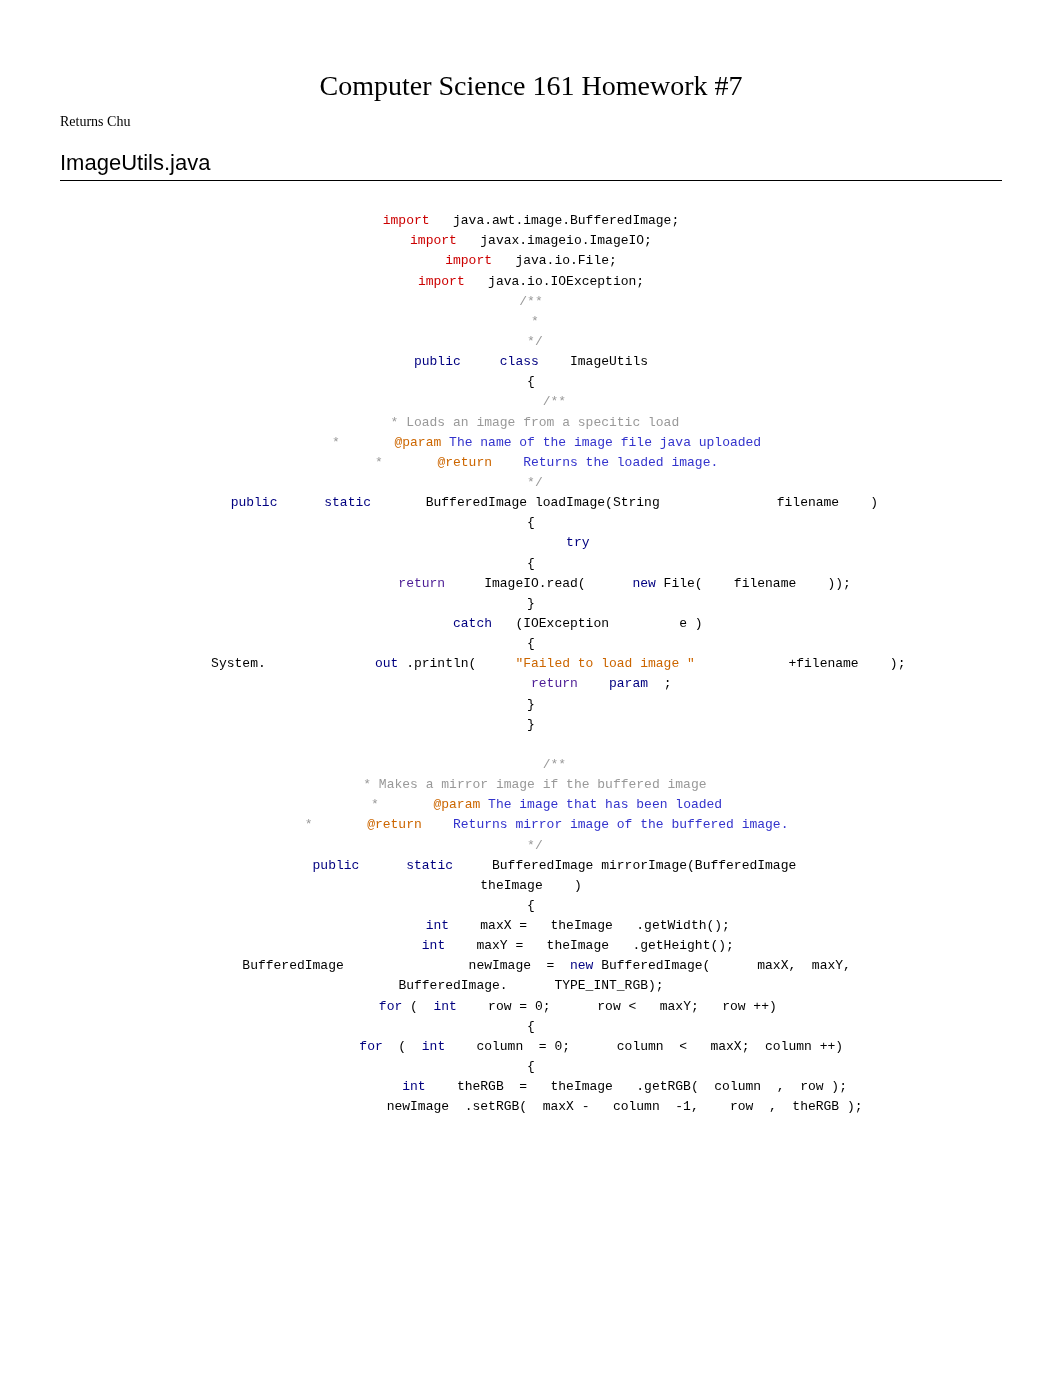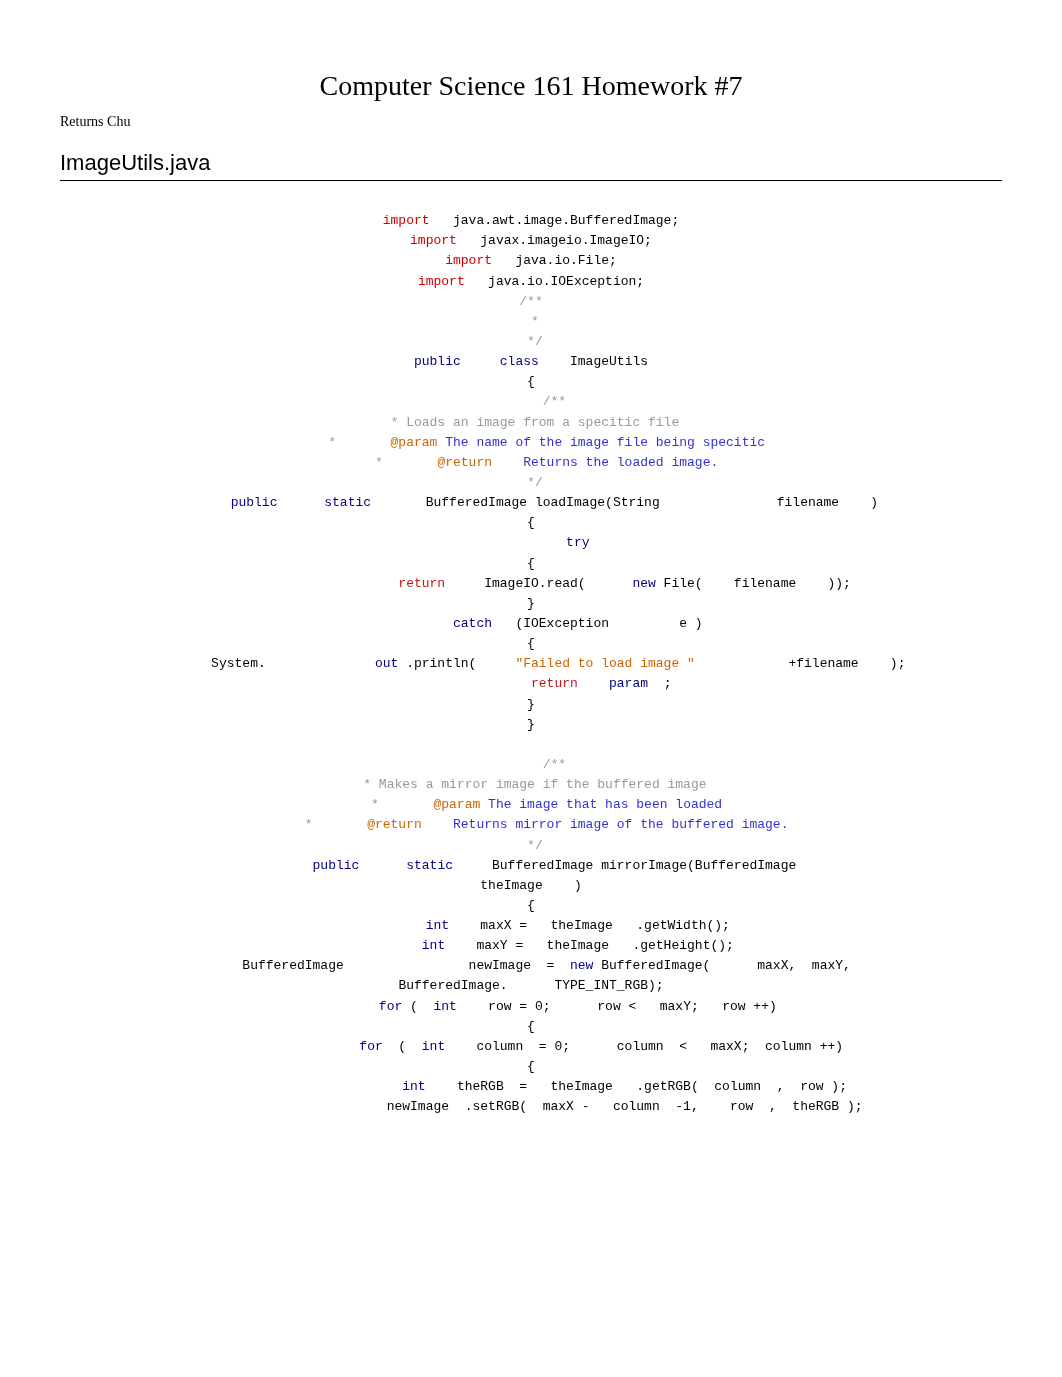--- a/index.html
+++ b/index.html
@@ -46,21 +46,21 @@
       white-space: pre;
       text-align: center;
     }
 
     .kw-import { color: #cc0000; font-weight: normal; }
     .kw-public { color: #000080; font-weight: normal; }
     .kw-class { color: #000080; font-weight: normal; }
     .kw-static { color: #000080; font-weight: normal; }
     .kw-try { color: #000080; font-weight: normal; }
     .kw-catch { color: #000080; font-weight: normal; }
-    .kw-return { color: #b91c1c; font-weight: normal; }
+    .kw-return { color: #4c1d95; font-weight: normal; }
     .kw-new { color: #000080; font-weight: normal; }
     .kw-null { color: #000080; font-weight: normal; }
     .kw-int { color: #000080; font-weight: normal; }
     .kw-for { color: #000080; font-weight: normal; }
 
     .comment { color: #999999; }
     .string-literal { color: #cc6600; }
 
     .doc-comment {
       color: #999999;
@@ -84,22 +84,22 @@
 <span class="kw-import">import</span>   java.awt.image.BufferedImage;
 <span class="kw-import">import</span>   javax.imageio.ImageIO;
 <span class="kw-import">import</span>   java.io.File;
 <span class="kw-import">import</span>   java.io.IOException;
 <span class="comment">/**</span>
 <span class="comment"> *</span>
 <span class="comment"> */</span>
 <span class="kw-public">public</span>     <span class="kw-class">class</span>    ImageUtils
 {
       <span class="doc-comment">/**</span>
-<span class="doc-comment"> * Loads an image from a specitic file</span>
-<span class="doc-comment">    *       <span class="doc-param">@param</span> <span class="doc-param-desc">The name of the image file being specitic</span></span>
+<span class="doc-comment"> * Loads an image from a specitic load</span>
+<span class="doc-comment">    *       <span class="doc-param">@param</span> <span class="doc-param-desc">The name of the image file java uploaded</span></span>
 <span class="doc-comment">    *       <span class="doc-param">@return</span>    <span class="doc-param-desc">Returns the loaded image.</span></span>
 <span class="doc-comment"> */</span>
       <span class="kw-public">public</span>      <span class="kw-static">static</span>       BufferedImage loadImage(String               filename    )
 {
             <span class="kw-try">try</span>
 {
                         <span class="kw-return">return</span>     ImageIO.read(      <span class="kw-new">new</span> File(    filename    ));
 }
             <span class="kw-catch">catch</span>   (IOException         e )
 {

